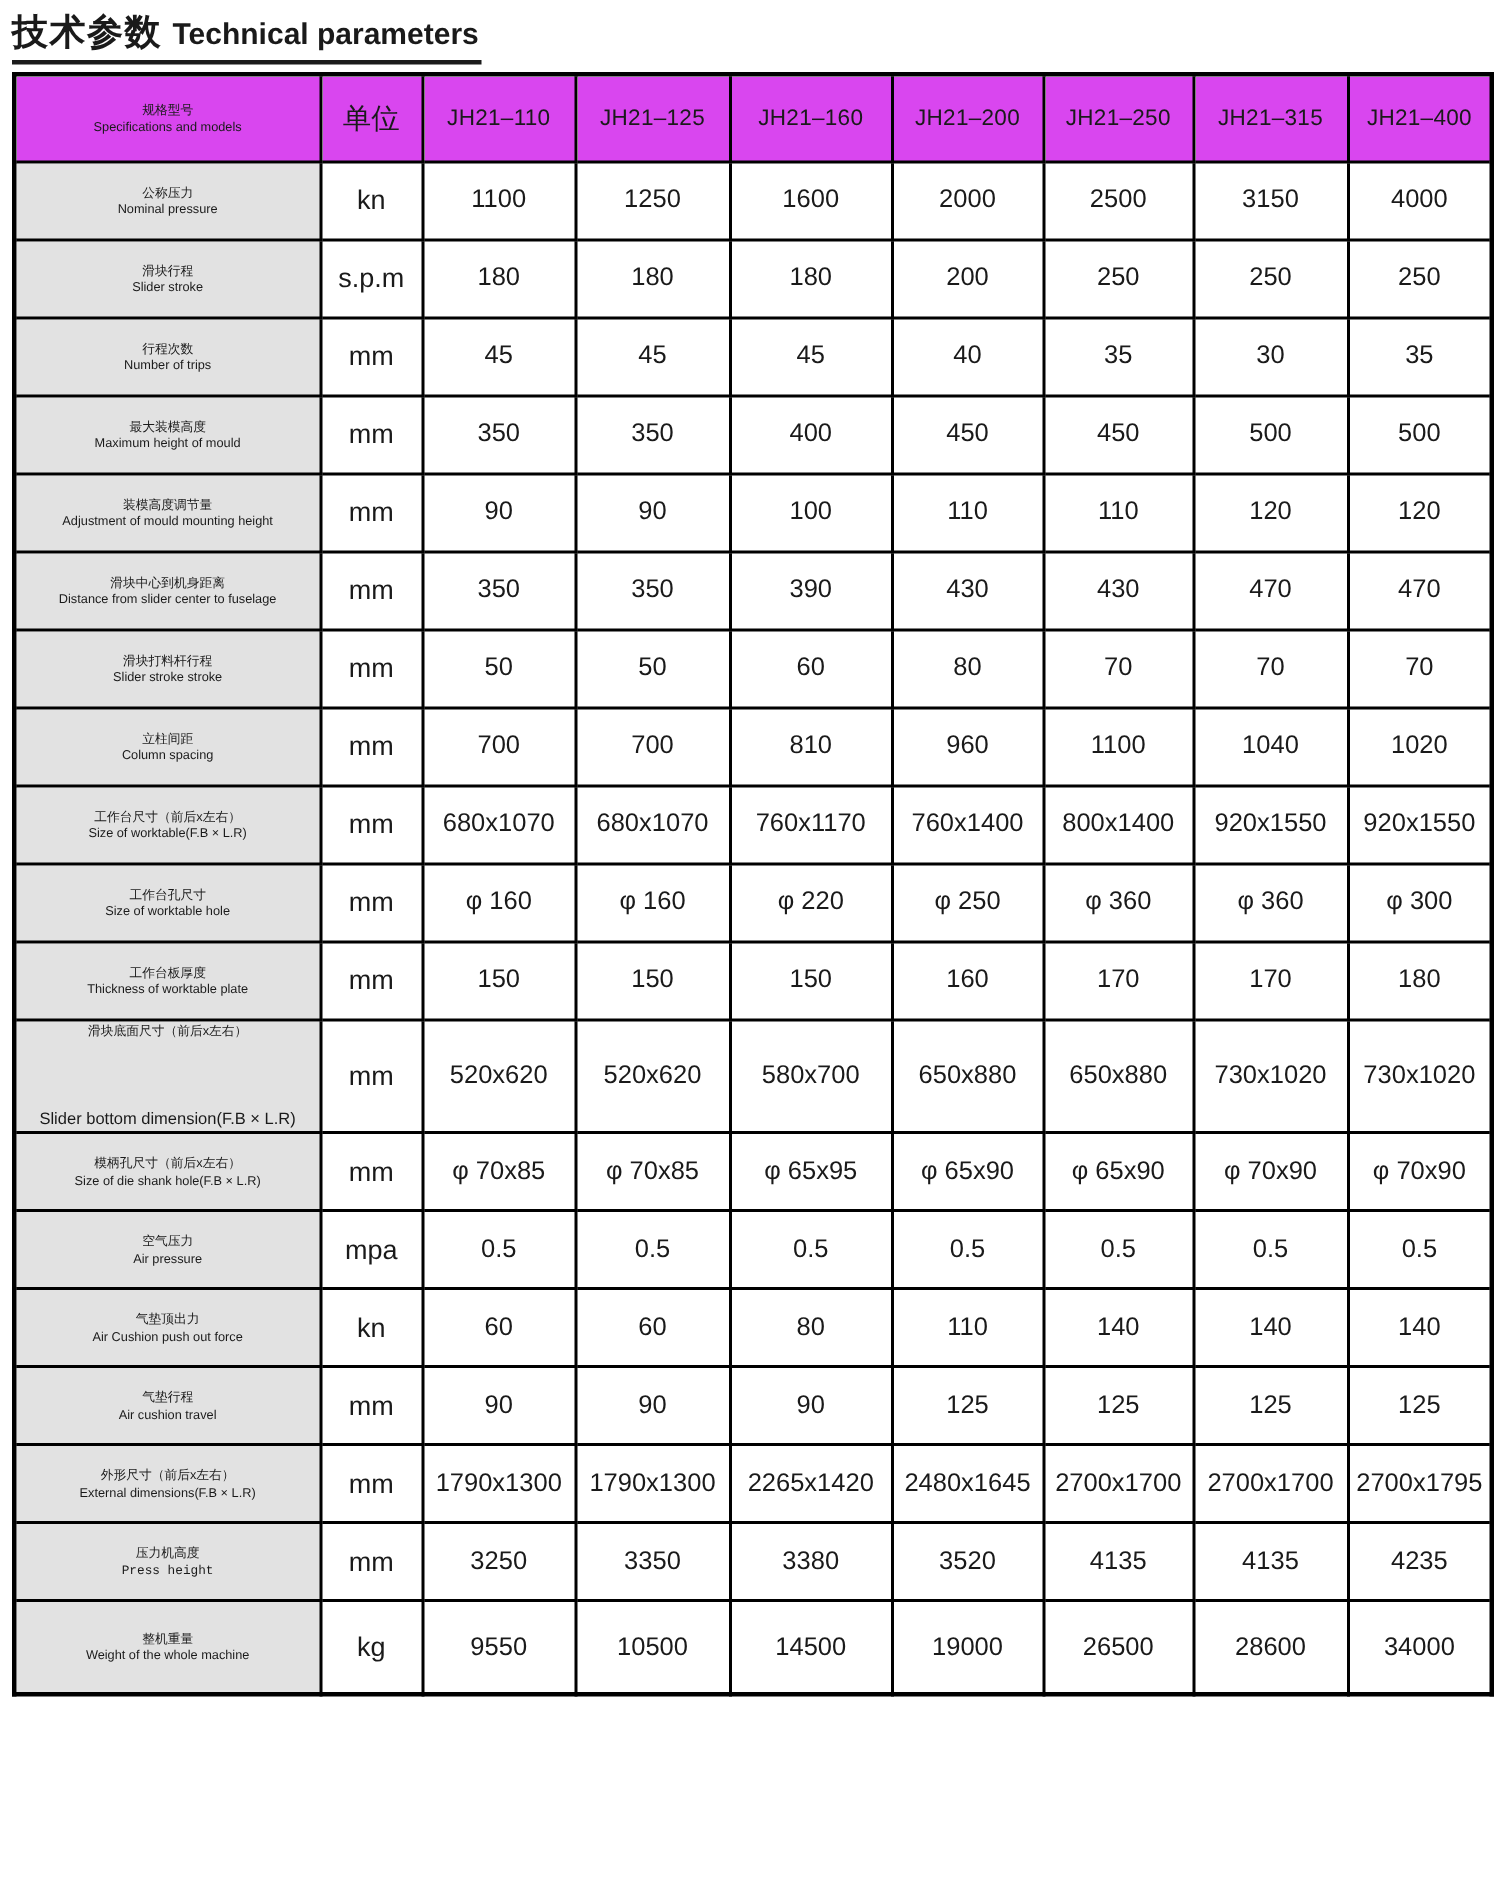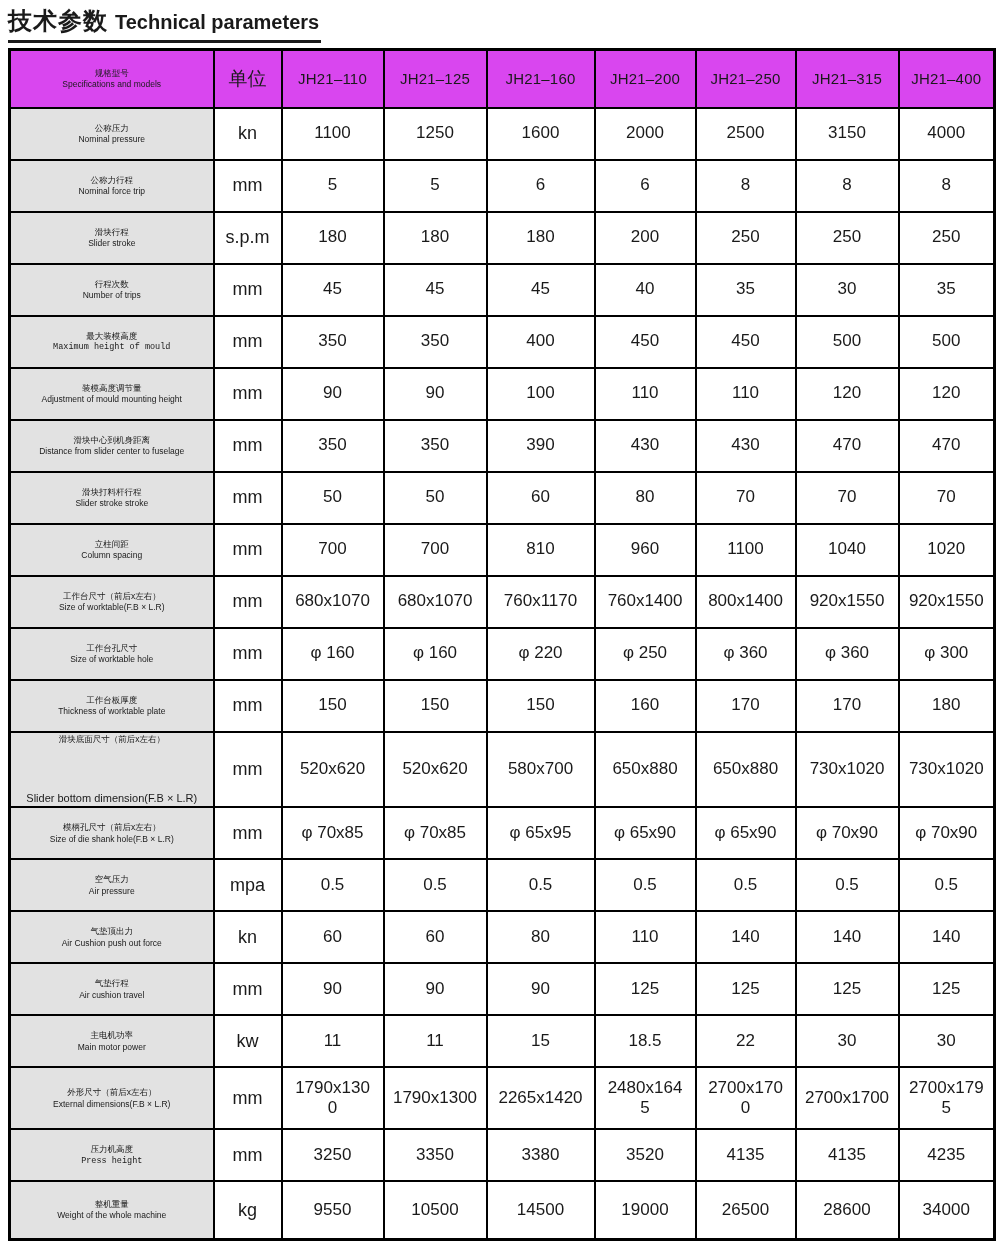--- a/index.html
+++ b/index.html
@@ -106,34 +106,20 @@
           <td class="value-cell"><span class="v">1100</span></td>
           <td class="value-cell"><span class="v">1250</span></td>
           <td class="value-cell"><span class="v">1600</span></td>
           <td class="value-cell"><span class="v">2000</span></td>
           <td class="value-cell"><span class="v">2500</span></td>
           <td class="value-cell"><span class="v">3150</span></td>
           <td class="value-cell"><span class="v">4000</span></td>
         </tr>
         <tr>
           <td class="label-cell">
-            <span class="zh fitw" style="font-size: 8.5px;">公称力行程</span>
-            <span class="en fitw" style="font-size: 8.5px;">Nominal force trip</span>
-          </td>
-          <td class="unit-cell">mm</td>
-          <td class="value-cell"><span class="v">5</span></td>
-          <td class="value-cell"><span class="v">5</span></td>
-          <td class="value-cell"><span class="v">6</span></td>
-          <td class="value-cell"><span class="v">6</span></td>
-          <td class="value-cell"><span class="v">8</span></td>
-          <td class="value-cell"><span class="v">8</span></td>
-          <td class="value-cell"><span class="v">8</span></td>
-        </tr>
-        <tr>
-          <td class="label-cell">
             <span class="zh fitw" style="font-size: 8.5px;">滑块行程</span>
             <span class="en fitw" style="font-size: 8.5px;">Slider stroke</span>
           </td>
           <td class="unit-cell">s.p.m</td>
           <td class="value-cell"><span class="v">180</span></td>
           <td class="value-cell"><span class="v">180</span></td>
           <td class="value-cell"><span class="v">180</span></td>
           <td class="value-cell"><span class="v">200</span></td>
           <td class="value-cell"><span class="v">250</span></td>
           <td class="value-cell"><span class="v">250</span></td>
@@ -149,21 +135,21 @@
           <td class="value-cell"><span class="v">45</span></td>
           <td class="value-cell"><span class="v">45</span></td>
           <td class="value-cell"><span class="v">40</span></td>
           <td class="value-cell"><span class="v">35</span></td>
           <td class="value-cell"><span class="v">30</span></td>
           <td class="value-cell"><span class="v">35</span></td>
         </tr>
         <tr>
           <td class="label-cell">
             <span class="zh fitw" style="font-size: 8.5px;">最大装模高度</span>
-            <span class="en fitw" style="font-size: 8.5px; font-family: Liberation Mono, monospace;">Maximum height of mould</span>
+            <span class="en fitw" style="font-size: 8.5px;">Maximum height of mould</span>
           </td>
           <td class="unit-cell">mm</td>
           <td class="value-cell"><span class="v">350</span></td>
           <td class="value-cell"><span class="v">350</span></td>
           <td class="value-cell"><span class="v">400</span></td>
           <td class="value-cell"><span class="v">450</span></td>
           <td class="value-cell"><span class="v">450</span></td>
           <td class="value-cell"><span class="v">500</span></td>
           <td class="value-cell"><span class="v">500</span></td>
         </tr>
@@ -330,34 +316,20 @@
           <td class="value-cell"><span class="v">90</span></td>
           <td class="value-cell"><span class="v">90</span></td>
           <td class="value-cell"><span class="v">90</span></td>
           <td class="value-cell"><span class="v">125</span></td>
           <td class="value-cell"><span class="v">125</span></td>
           <td class="value-cell"><span class="v">125</span></td>
           <td class="value-cell"><span class="v">125</span></td>
         </tr>
         <tr>
           <td class="label-cell">
-            <span class="zh fitw" style="font-size: 8.5px;">主电机功率</span>
-            <span class="en fitw" style="font-size: 8.5px;">Main motor power</span>
-          </td>
-          <td class="unit-cell">kw</td>
-          <td class="value-cell"><span class="v">11</span></td>
-          <td class="value-cell"><span class="v">11</span></td>
-          <td class="value-cell"><span class="v">15</span></td>
-          <td class="value-cell"><span class="v">18.5</span></td>
-          <td class="value-cell"><span class="v">22</span></td>
-          <td class="value-cell"><span class="v">30</span></td>
-          <td class="value-cell"><span class="v">30</span></td>
-        </tr>
-        <tr>
-          <td class="label-cell">
             <span class="zh fitw" style="font-size: 8.5px;">外形尺寸（前后x左右）</span>
             <span class="en fitw" style="font-size: 8.5px;">External dimensions(F.B × L.R)</span>
           </td>
           <td class="unit-cell">mm</td>
           <td class="value-cell"><span class="v">1790x1300</span></td>
           <td class="value-cell"><span class="v">1790x1300</span></td>
           <td class="value-cell"><span class="v">2265x1420</span></td>
           <td class="value-cell"><span class="v">2480x1645</span></td>
           <td class="value-cell"><span class="v">2700x1700</span></td>
           <td class="value-cell"><span class="v">2700x1700</span></td>

